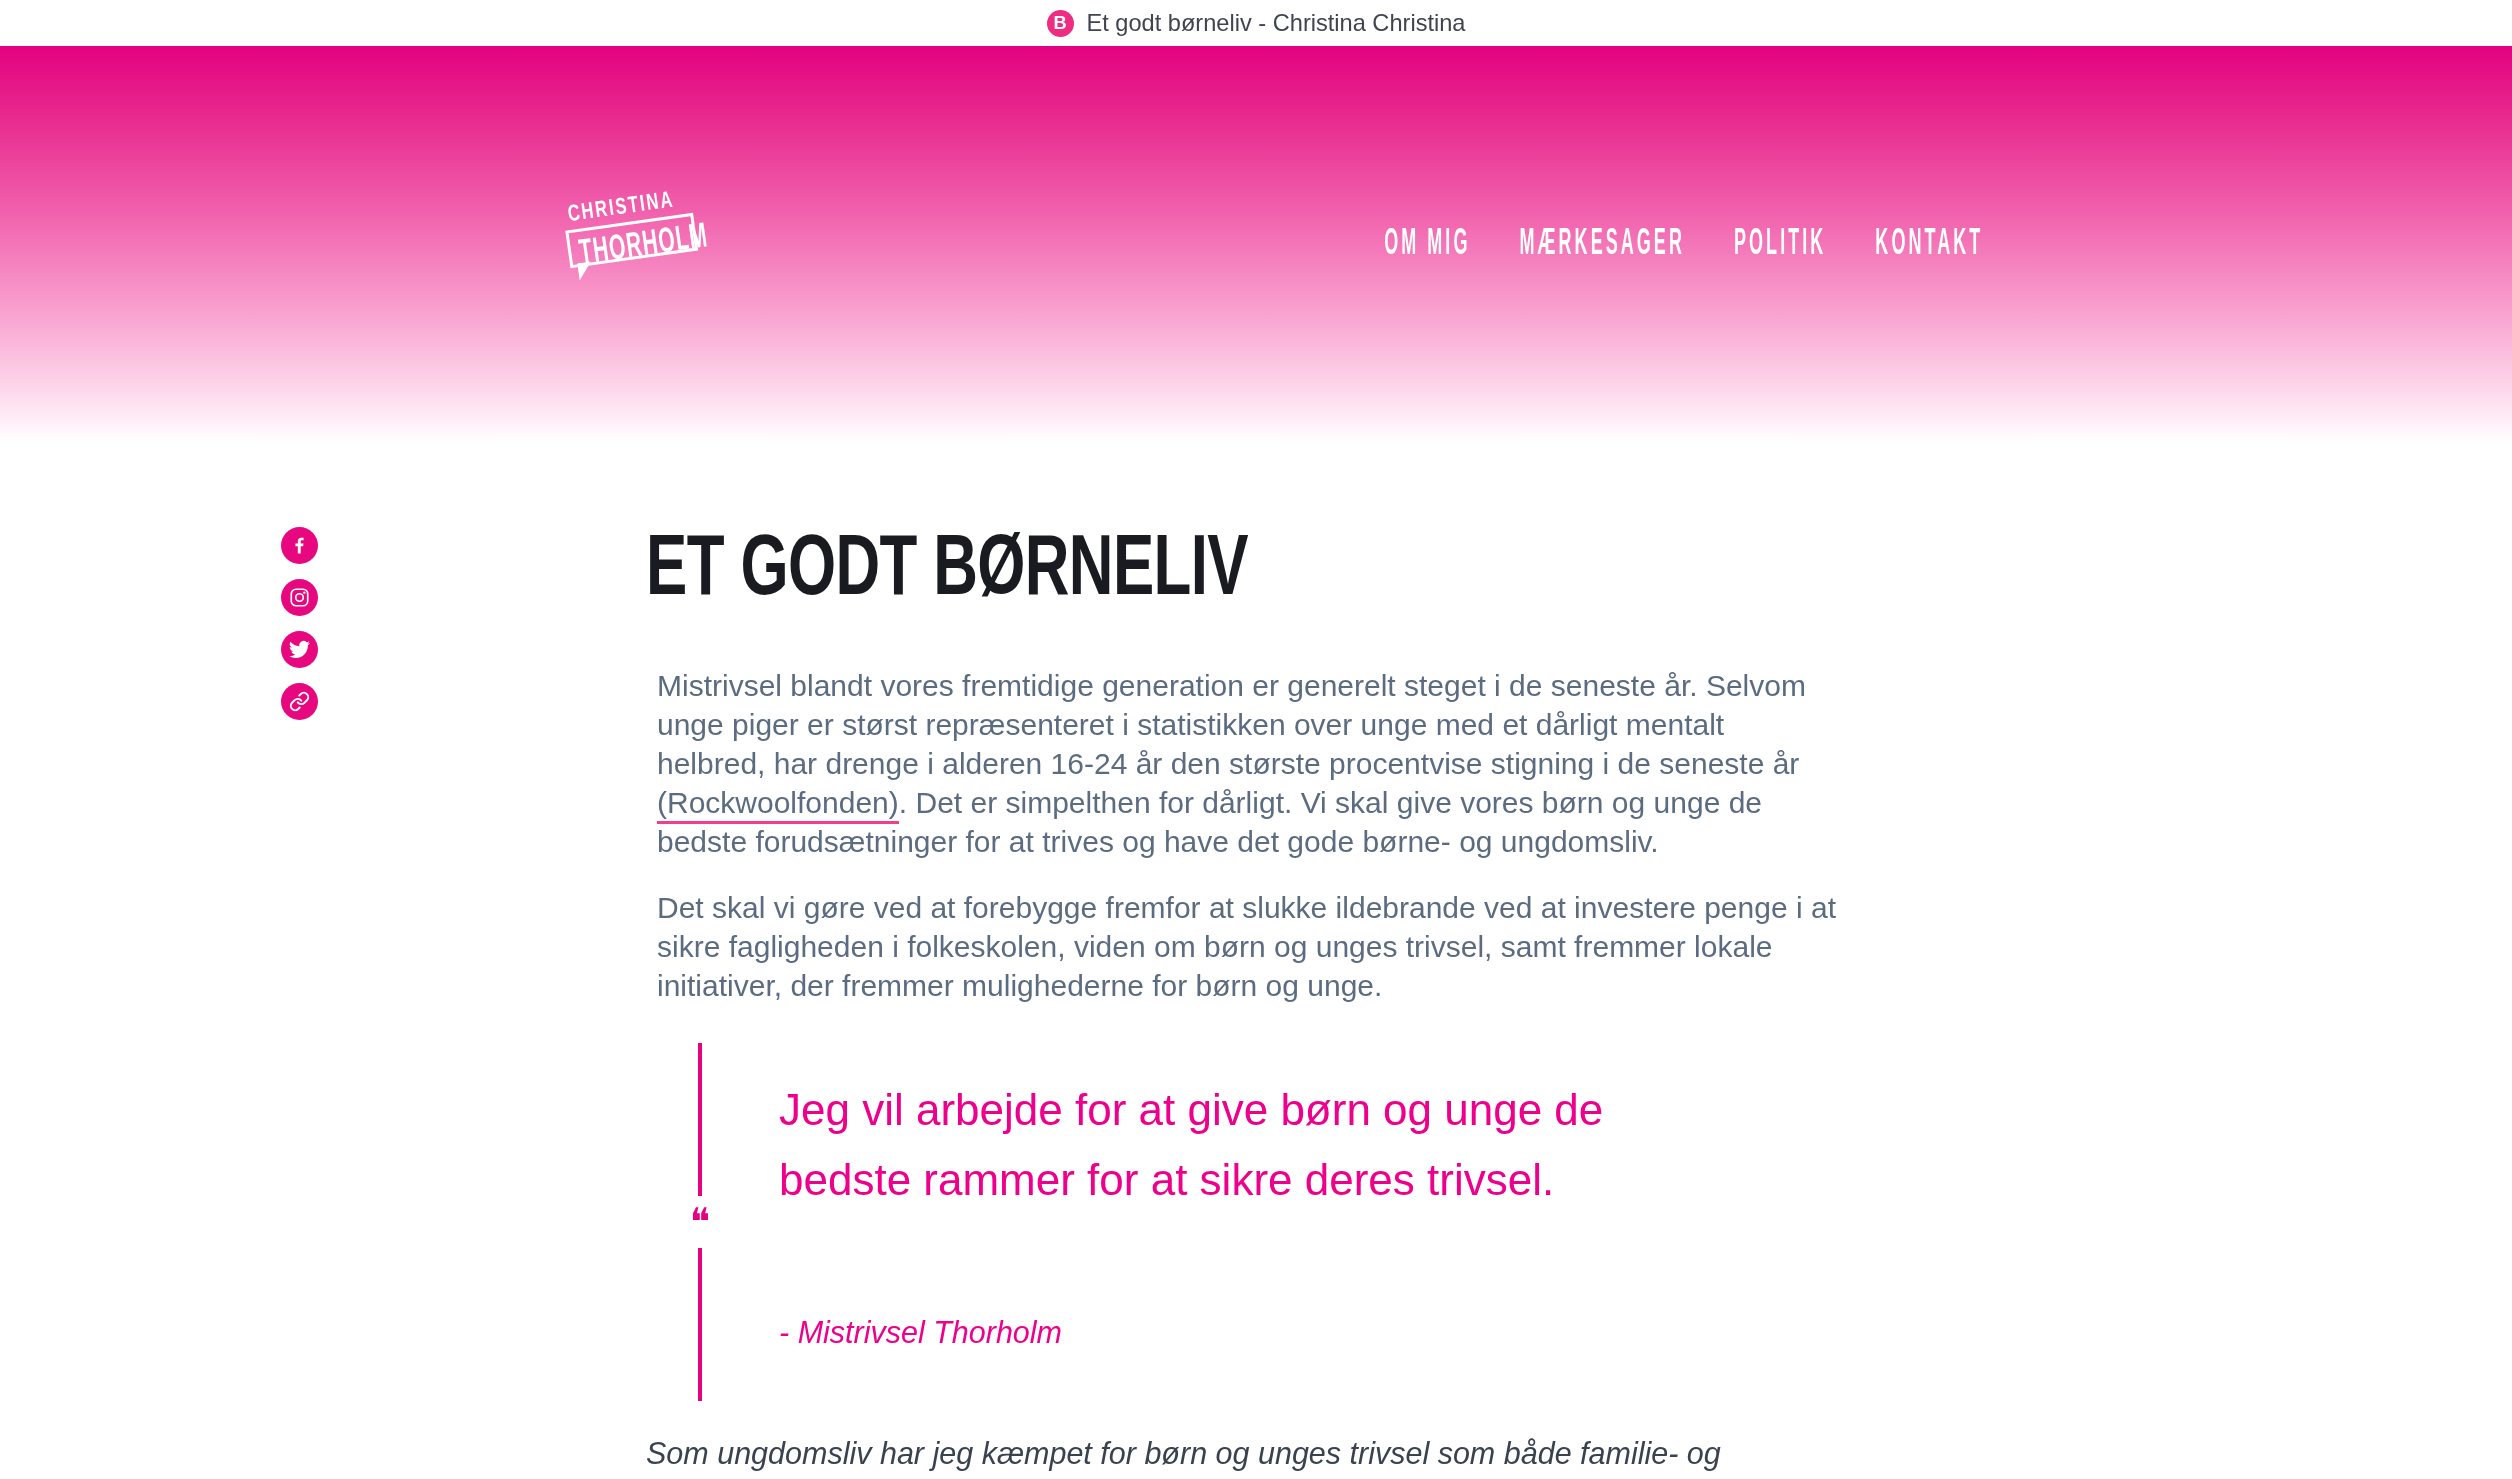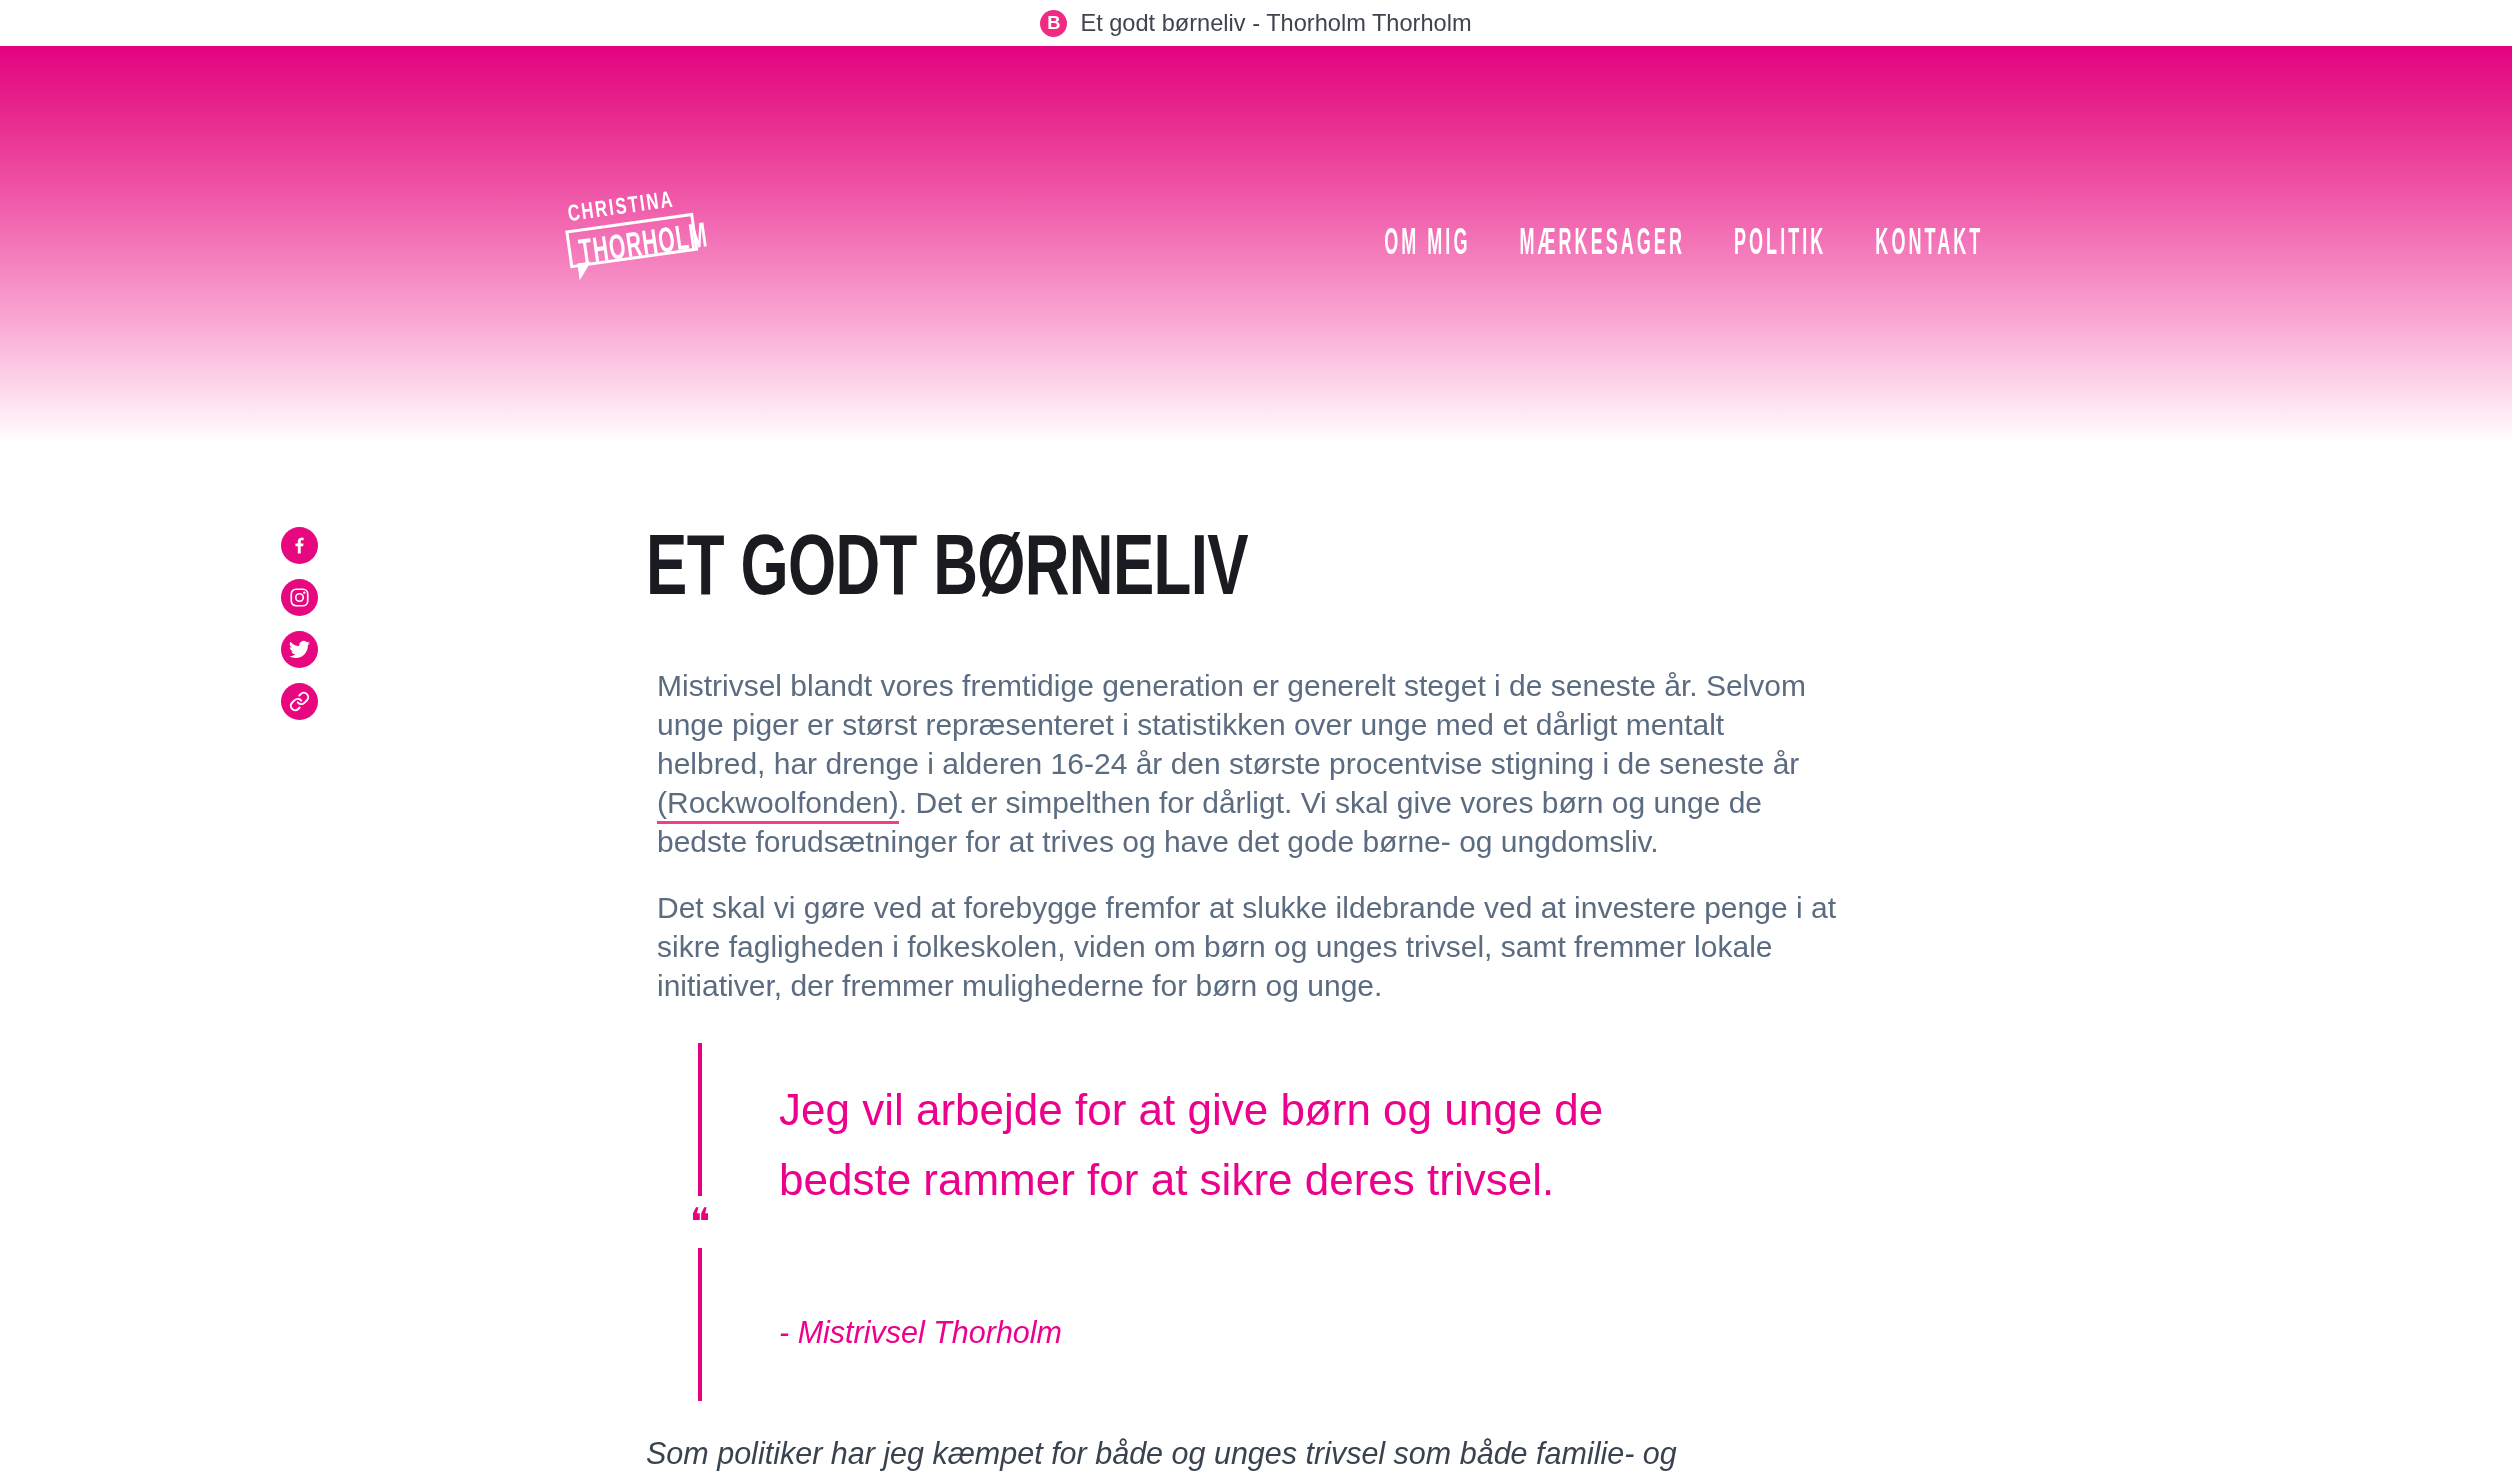--- a/index.html
+++ b/index.html
@@ -60,21 +60,21 @@
                 color:#ec008c; }
 
   .para-3 { position:absolute; left:646px; top:1433px; width:1239px; font-size:30.5px;
             line-height:41px; font-style:italic; color:#39424f; }
 </style>
 </head>
 <body>
 
 <div class="tabbar">
   <div class="favicon">B</div>
-  <div class="tabtitle">Et godt børneliv - Thorholm Thorholm</div>
+  <div class="tabtitle">Et godt børneliv - Christina Christina</div>
 </div>
 
 <div class="hero">
   <div class="logo">
     <div class="logo-top">CHRISTINA</div>
     <div class="logo-box">
       <span class="logo-box-text">THORHOLM</span>
       <span class="logo-tail"></span>
     </div>
   </div>
@@ -120,14 +120,14 @@
 <p class="para para-2">Det skal vi gøre ved at forebygge fremfor at slukke ildebrande ved at investere penge i at sikre fagligheden i folkeskolen, viden om børn og unges trivsel, samt fremmer lokale initiativer, der fremmer mulighederne for børn og unge.</p>
 
 <div class="quote-rail">
   <div class="rail-line"></div>
   <div class="rail-glyph">❝</div>
   <div class="rail-line"></div>
 </div>
 <div class="quote-text">Jeg vil arbejde for at give børn og unge de bedste rammer for at sikre deres trivsel.</div>
 <div class="quote-attr">- Mistrivsel Thorholm</div>
 
-<p class="para-3">Som politiker har jeg kæmpet for både og unges trivsel som både familie- og</p>
+<p class="para-3">Som ungdomsliv har jeg kæmpet for børn og unges trivsel som både familie- og</p>
 
 
 </body></html>

